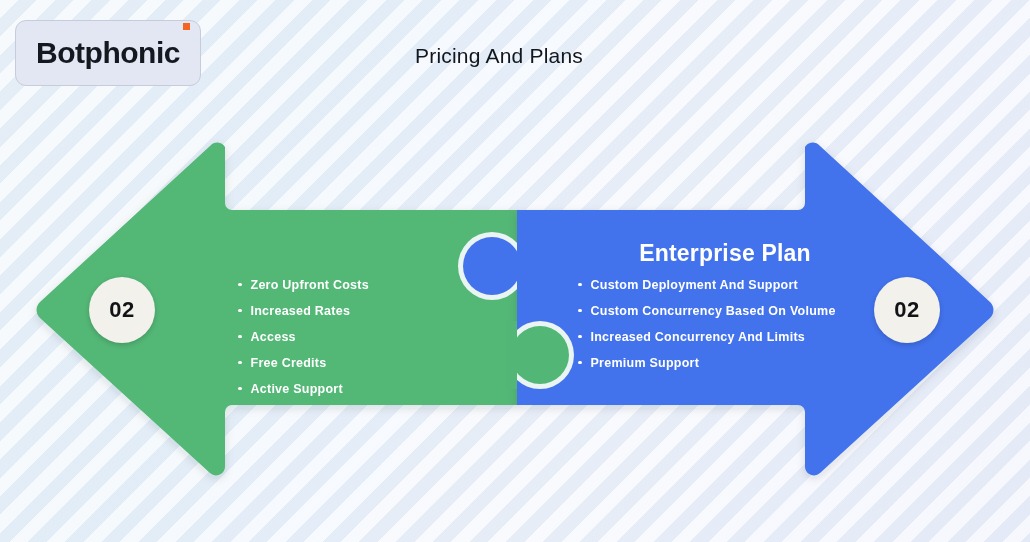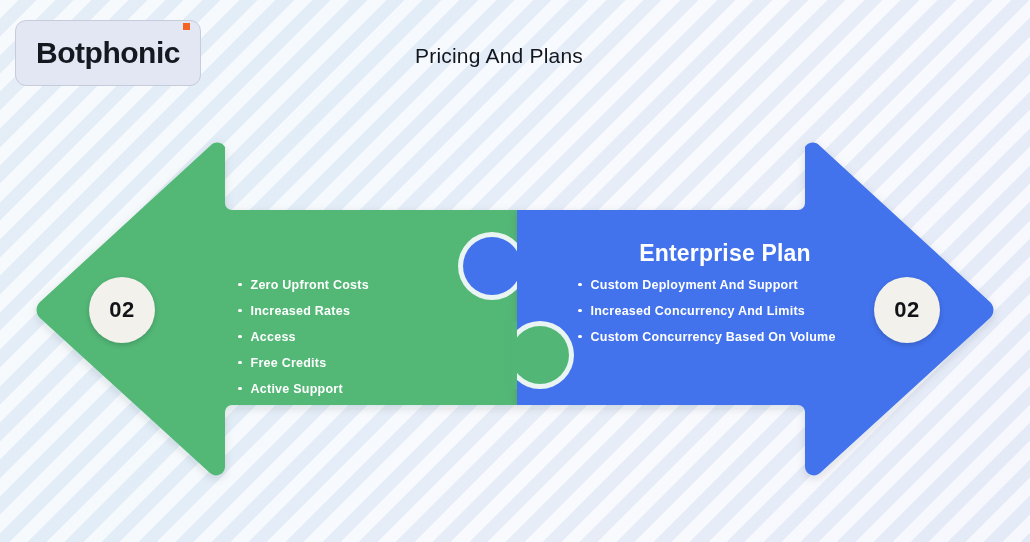--- a/index.html
+++ b/index.html
@@ -185,24 +185,28 @@
     </li>
   </ul>
 
   <ul class="feature-list" id="list-right">
     <li class="feature-item">
       <span class="bullet-dot"></span>
       <span>Custom Deployment And Support</span>
     </li>
     <li class="feature-item">
       <span class="bullet-dot"></span>
+      <span>Custom Concurrency Based On Volume</span>
+    </li>
+    <li class="feature-item">
+      <span class="bullet-dot"></span>
       <span>Increased Concurrency And Limits</span>
     </li>
     <li class="feature-item">
       <span class="bullet-dot"></span>
-      <span>Custom Concurrency Based On Volume</span>
+      <span>Premium Support</span>
     </li>
   </ul>
 
   <div class="num-badge" id="badge-01">02</div>
   <div class="num-badge" id="badge-02">02</div>
 
 </div>
 
 </body></html>

